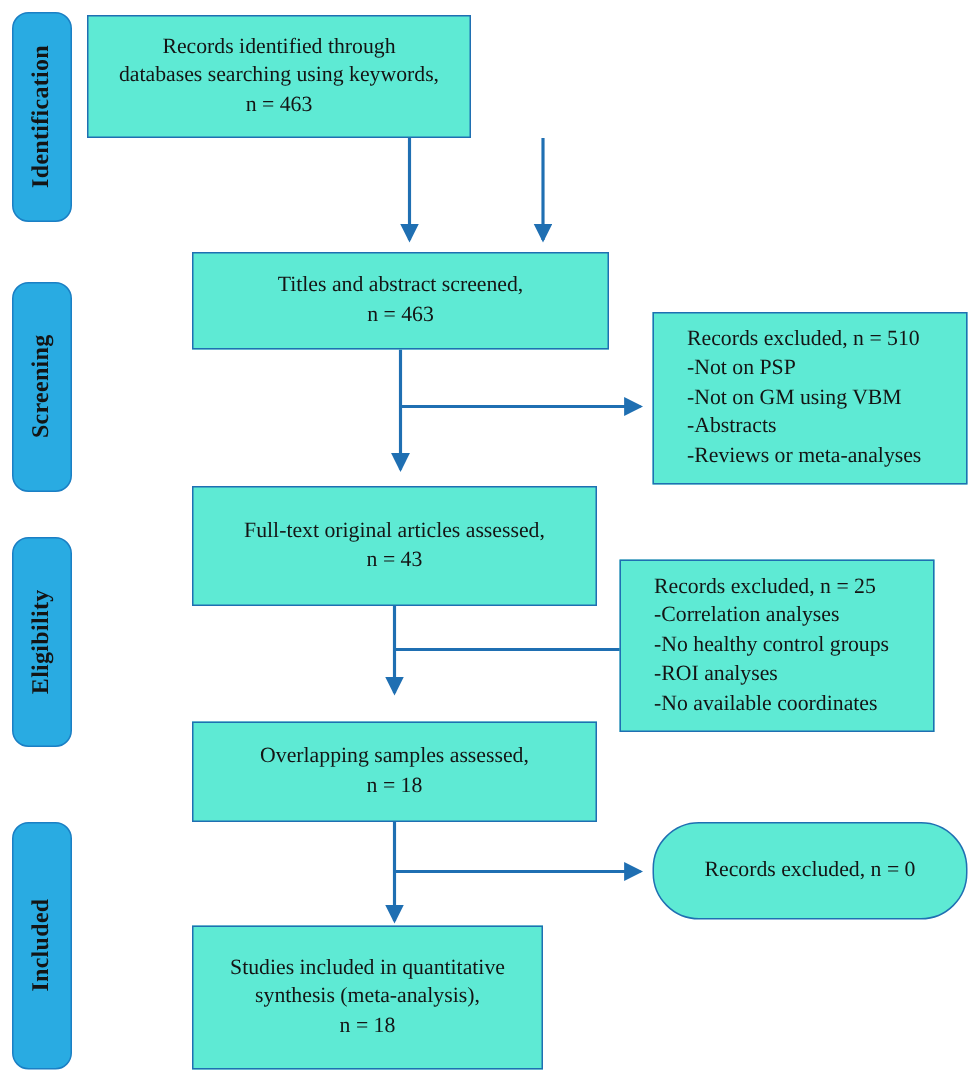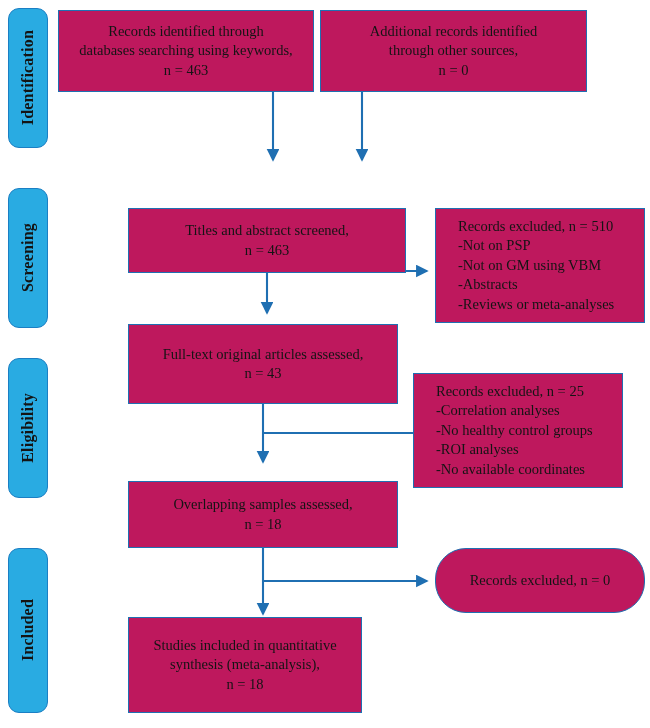--- a/index.html
+++ b/index.html
@@ -40,21 +40,21 @@
     font-size: 16px;
     letter-spacing: 0.2px;
     color: #141414;
     white-space: nowrap;
   }
 
   
   .flow-box {
     position: absolute;
     box-sizing: border-box;
-    background: #be185d;
+    background: #5eead4;
     border: 1.6px solid #1F6FB2;
     display: flex;
     align-items: center;
     justify-content: center;
     padding: 4px 8px;
   }
   .flow-box .box-text {
     text-align: center;
     font-size: 14.5px;
     line-height: 1.34;
@@ -121,27 +121,22 @@
   <div class="stage-badge" style="top:548px; height:165px;">
     <span class="stage-label">Included</span>
   </div>
 
   <div class="flow-box" style="left:58px; top:10px; width:256px; height:82px;">
     <span class="box-text">Records identified through
 databases searching using keywords,
 n = 463</span>
   </div>
 
-  <div class="flow-box" style="left:320px; top:10px; width:267px; height:82px;">
-    <span class="box-text">Additional records identified
-through other sources,
-n = 0</span>
-  </div>
 
-  <div class="flow-box" style="left:128px; top:168px; width:278px; height:65px;margin-top:40px;">
+  <div class="flow-box" style="left:128px; top:168px; width:278px; height:65px;">
     <span class="box-text">Titles and abstract screened,
 n = 463</span>
   </div>
 
   <div class="flow-box excl" style="left:435px; top:208px; width:210px; height:115px;">
     <span class="box-text">Records excluded, n = 510
 -Not on PSP
 -Not on GM using VBM
 -Abstracts
 -Reviews or meta-analyses</span>

